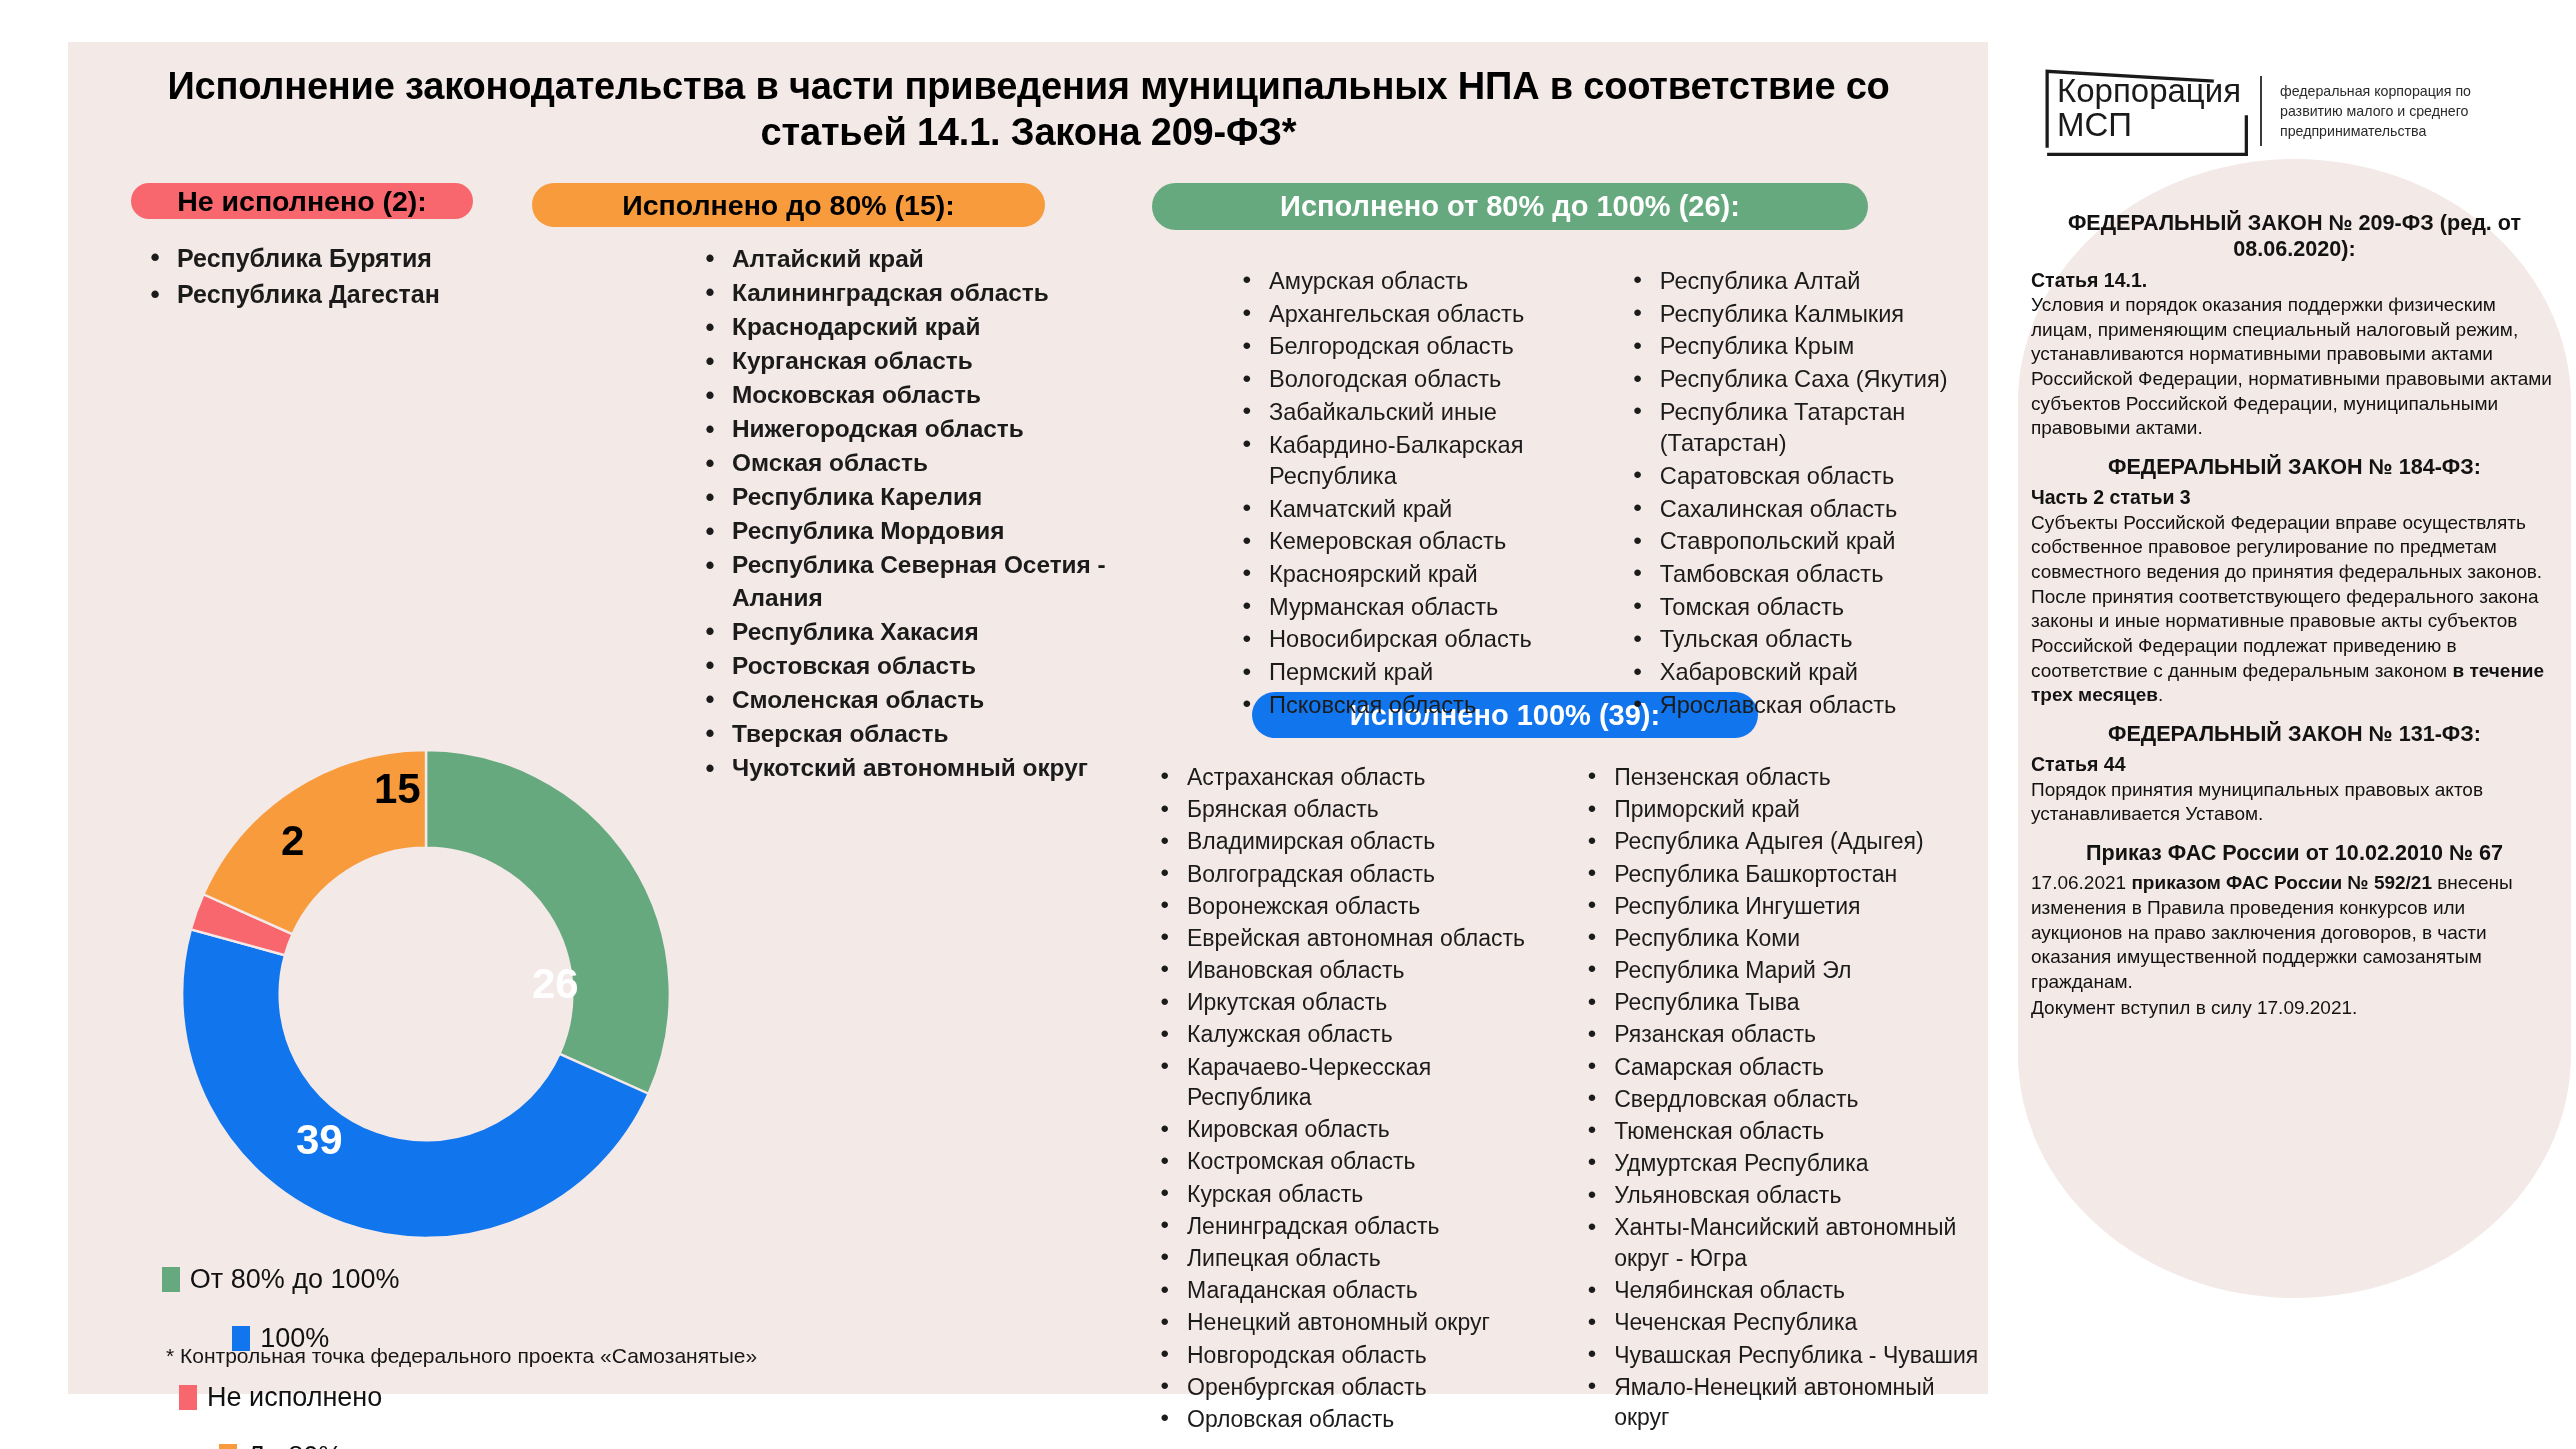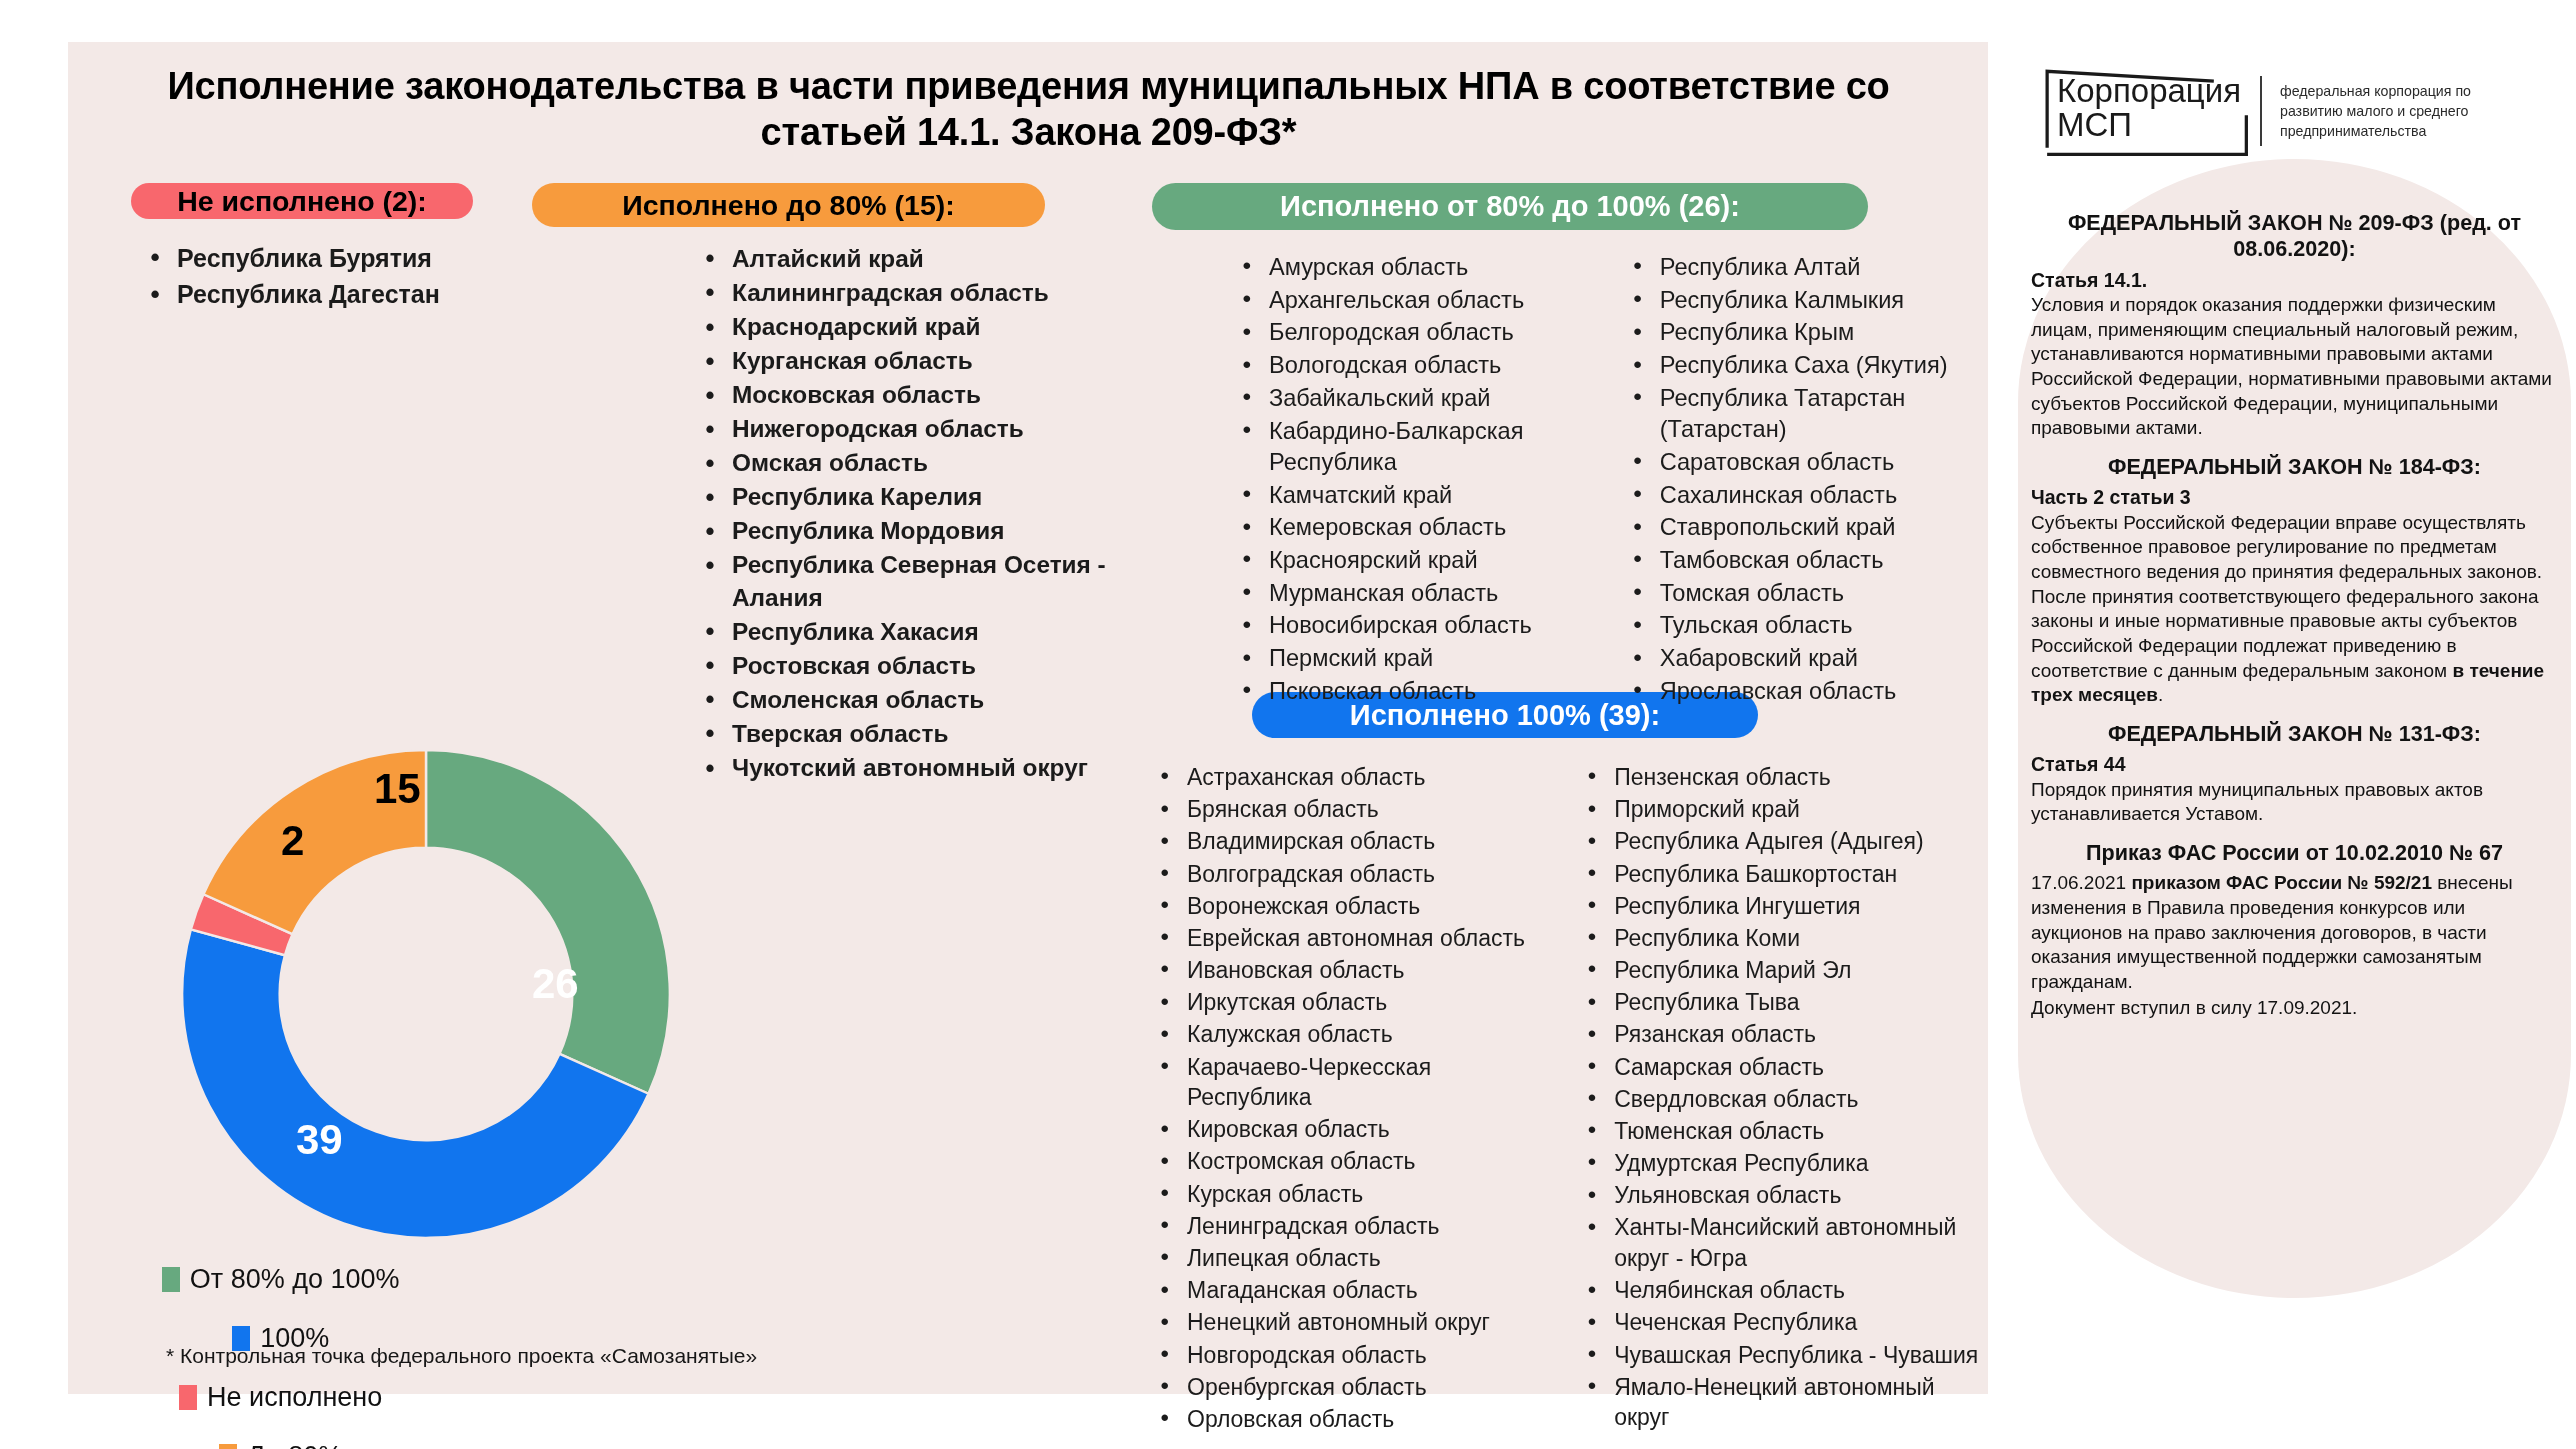--- a/index.html
+++ b/index.html
@@ -104,21 +104,21 @@
   .list-orange {
     position: absolute;
     left: 627px; top: 197px;
     width: 488px;
     font-size: 24.4px;
     font-weight: bold;
     line-height: 1.33;
   }
   .list-green-wrap {
     position: absolute;
-    left: 1164px; top: 206px;
+    left: 1164px; top: 220px;
     width: 757px;
     display: flex;
     gap: 24.4px;
   }
   .list-green-wrap > ul {
     width: 366px;
     font-size: 23.6px;
     line-height: 1.32;
   }
   .list-blue-wrap {
@@ -288,21 +288,21 @@
         <li>Тверская область</li>
         <li>Чукотский автономный округ</li>
       </ul>
 
     <div class="list-green-wrap">
       <ul class="reglist">
           <li>Амурская область</li>
           <li>Архангельская область</li>
           <li>Белгородская область</li>
           <li>Вологодская область</li>
-          <li>Забайкальский край</li>
+          <li>Забайкальский иные</li>
           <li>Кабардино-Балкарская Республика</li>
           <li>Камчатский край</li>
           <li>Кемеровская область</li>
           <li>Красноярский край</li>
           <li>Мурманская область</li>
           <li>Новосибирская область</li>
           <li>Пермский край</li>
           <li>Псковская область</li>
         </ul>
       <ul class="reglist">

